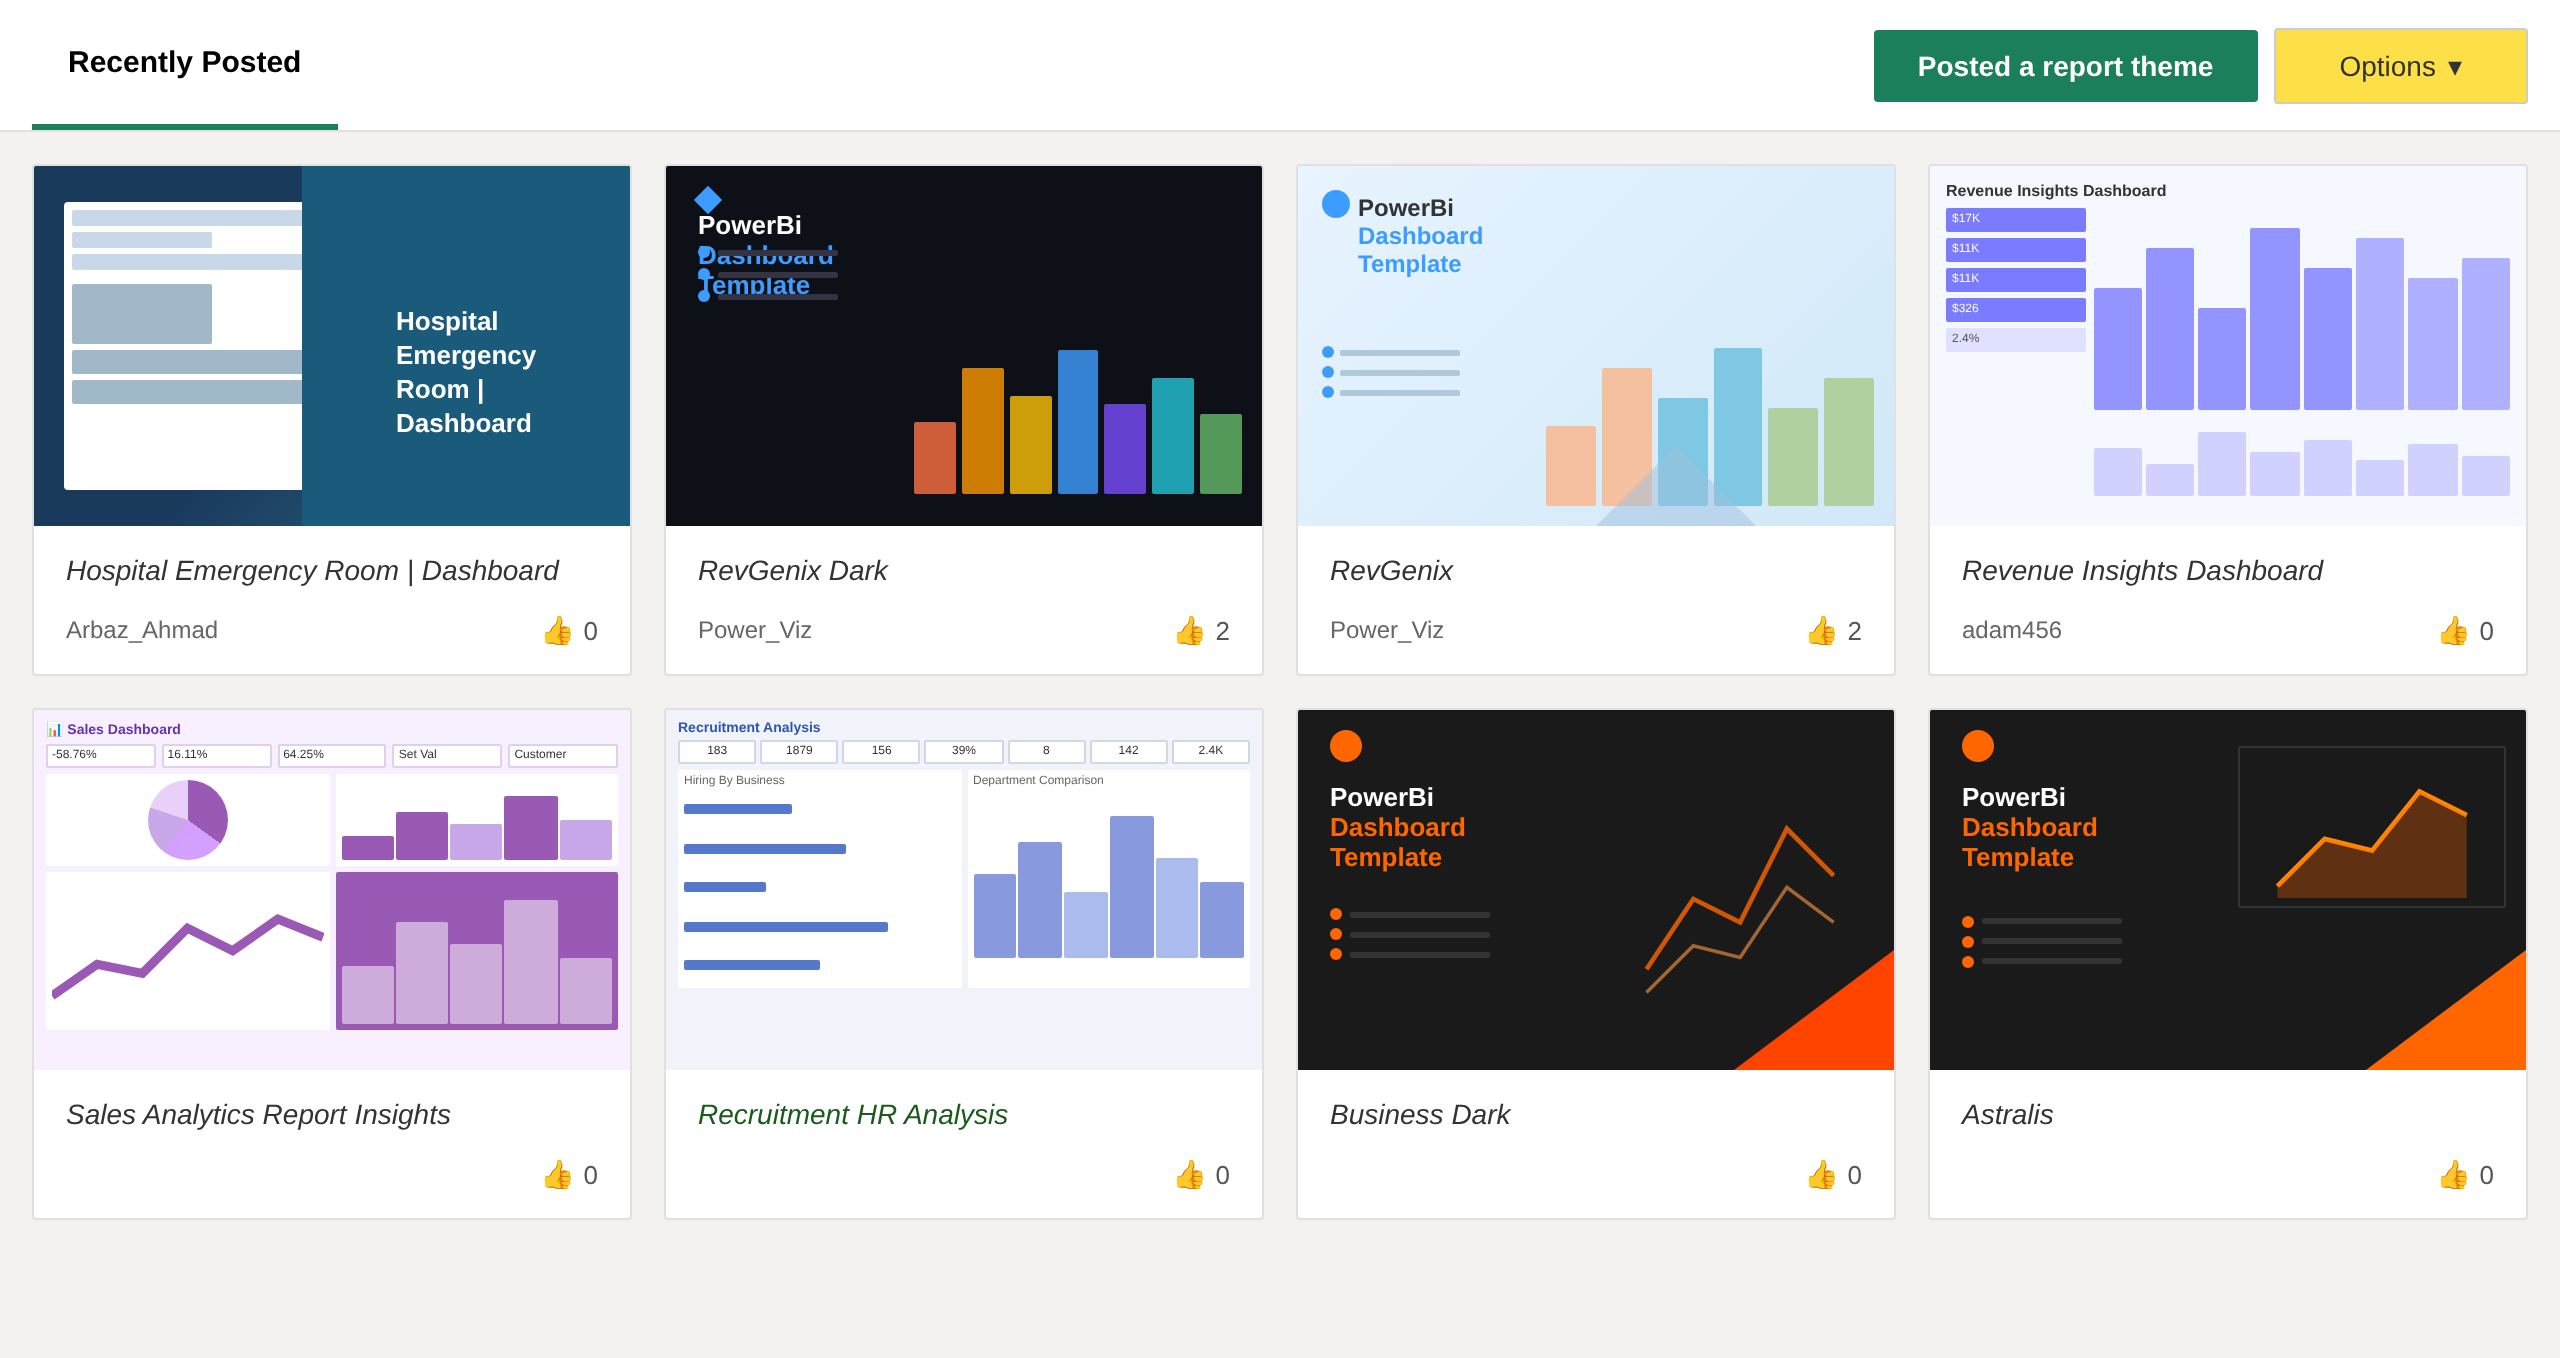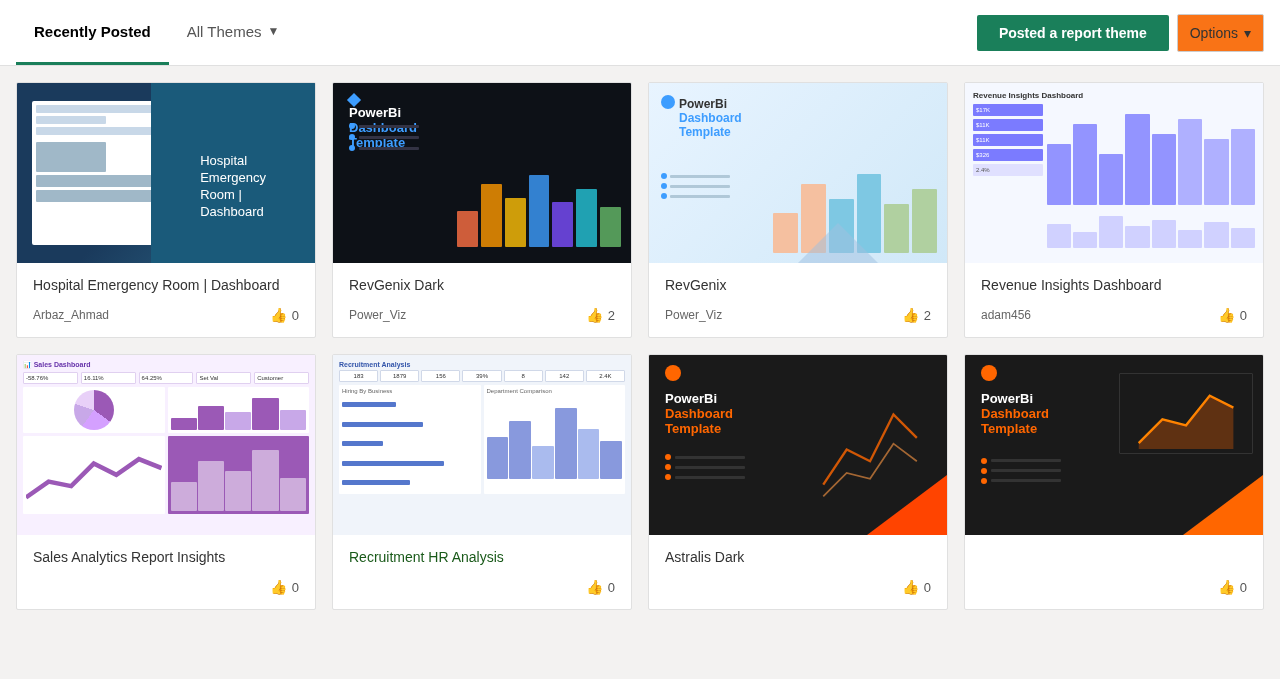--- a/index.html
+++ b/index.html
@@ -46,24 +46,24 @@
       color: #fff;
       border: none;
       padding: 10px 22px;
       font-size: 14px;
       font-weight: 600;
       cursor: pointer;
       border-radius: 2px;
       margin-right: 8px;
     }
     .btn-options {
-      background: #f97316;
+      background: #fde047;
       color: #333;
       border: 1px solid #ccc;
-      padding: 10px 12px;
+      padding: 10px 32px;
       font-size: 14px;
       cursor: pointer;
       border-radius: 2px;
       display: flex;
       align-items: center;
       gap: 6px;
     }
 
     
     .gallery {
@@ -105,21 +105,21 @@
       display: flex; flex-direction: column; gap: 3px;
     }
     .hospital-row { background: #c8d8e8; height: 8px; border-radius: 1px; }
     .hospital-row.short { width: 60%; }
     .hospital-row.full { width: 100%; }
     .hospital-right {
       position: absolute; right: 0; top: 0; width: 55%; height: 100%;
       background: #1a5a7a; display: flex; align-items: center; justify-content: center;
       padding: 12px;
     }
-    .hospital-title { color: #fff; font-size: 13px; font-weight: 400; line-height: 1.3; text-align: left; margin-top: 28px; }
+    .hospital-title { color: #fff; font-size: 13px; font-weight: 700; line-height: 1.3; text-align: left; margin-top: 28px; }
 
     
     .revd-title {
       position: absolute; left: 16px; top: 16px;
       color: #fff; font-size: 13px; font-weight: 700;
     }
     .revd-title span { color: #3d9dff; }
     .revd-bars {
       position: absolute; bottom: 16px; right: 10px; width: 55%; height: 50%;
       display: flex; align-items: flex-end; gap: 3px;
@@ -152,20 +152,21 @@
     
     .astl-title { position: absolute; left: 16px; top: 20%; color: #fff; font-size: 13px; font-weight: 700; }
     .astl-title span { color: #ff6600; }
     .astl-logo { position: absolute; left: 16px; top: 10px; width: 16px; height: 16px; background: #ff6600; border-radius: 50%; }
     .astl-tri { position: absolute; bottom: 0; right: 0; width: 0; height: 0; border-left: 80px solid transparent; border-bottom: 60px solid #ff6600; }
 
     
     .card-body {
       padding: 14px 20px 0 16px;
       flex: 1;
+      font-style: italic;
     }
     .card-title {
       font-size: 14px;
       color: #333;
       font-weight: 400;
       margin-bottom: 4px;
     }
     .card-footer {
       display: flex;
       align-items: center;
@@ -177,24 +178,20 @@
     .card-likes { display: flex; align-items: center; gap: 4px; font-size: 13px; color: #555; }
     .like-icon { font-size: 14px; }
   </style>
 </head>
 <body>
 
 <nav class="top-nav">
   <div class="nav-tabs">
     <div class="nav-tab active">
       <span>Recently Posted</span>
-    </div>
-    <div class="nav-tab">
-      <span>All Themes</span>
-      <span class="chevron">▼</span>
     </div>
   </div>
   <div class="nav-spacer"></div>
   <button class="btn-submit">Posted a report theme</button>
   <button class="btn-options">
     <span>Options</span>
     <span>▾</span>
   </button>
 </nav>
 
@@ -502,21 +499,21 @@
 
         <div style="position:absolute; right:10px; top:20%; width:45%; height:65%;">
           <svg width="100%" height="100%" viewBox="0 0 80 100">
             <polyline points="0,80 20,50 40,60 60,20 80,40" fill="none" stroke="#ff6600" stroke-width="2" opacity="0.8"></polyline>
             <polyline points="0,90 20,70 40,75 60,45 80,60" fill="none" stroke="#ff9944" stroke-width="1.5" opacity="0.6"></polyline>
           </svg>
         </div>
       </div>
     </div>
     <div class="card-body">
-      <div class="card-title">Astralis Dark</div>
+      <div class="card-title">Business Dark</div>
     </div>
     <div class="card-footer">
       <span class="card-author"></span>
       <div class="card-likes">
         <span class="like-icon">👍</span>
         <span>0</span>
       </div>
     </div>
   </div>
 
@@ -543,20 +540,23 @@
         <div style="position:absolute; right:10px; top:10%; width:45%; height:75%;">
           <div style="width:100%; height:60%; border:1px solid #333; border-radius:1px; padding:4px; margin-bottom:4px;">
             <svg width="100%" height="100%" viewBox="0 0 80 60">
               <polyline points="0,55 20,35 40,40 60,15 80,25" fill="none" stroke="#ff8800" stroke-width="2"></polyline>
               <polygon points="0,55 20,35 40,40 60,15 80,25 80,60 0,60" fill="#ff6600" opacity="0.3"></polygon>
             </svg>
           </div>
         </div>
       </div>
     </div>
+    <div class="card-body">
+      <div class="card-title">Astralis</div>
+    </div>
     <div class="card-footer">
       <span class="card-author"></span>
       <div class="card-likes">
         <span class="like-icon">👍</span>
         <span>0</span>
       </div>
     </div>
   </div>
 
 </div>

